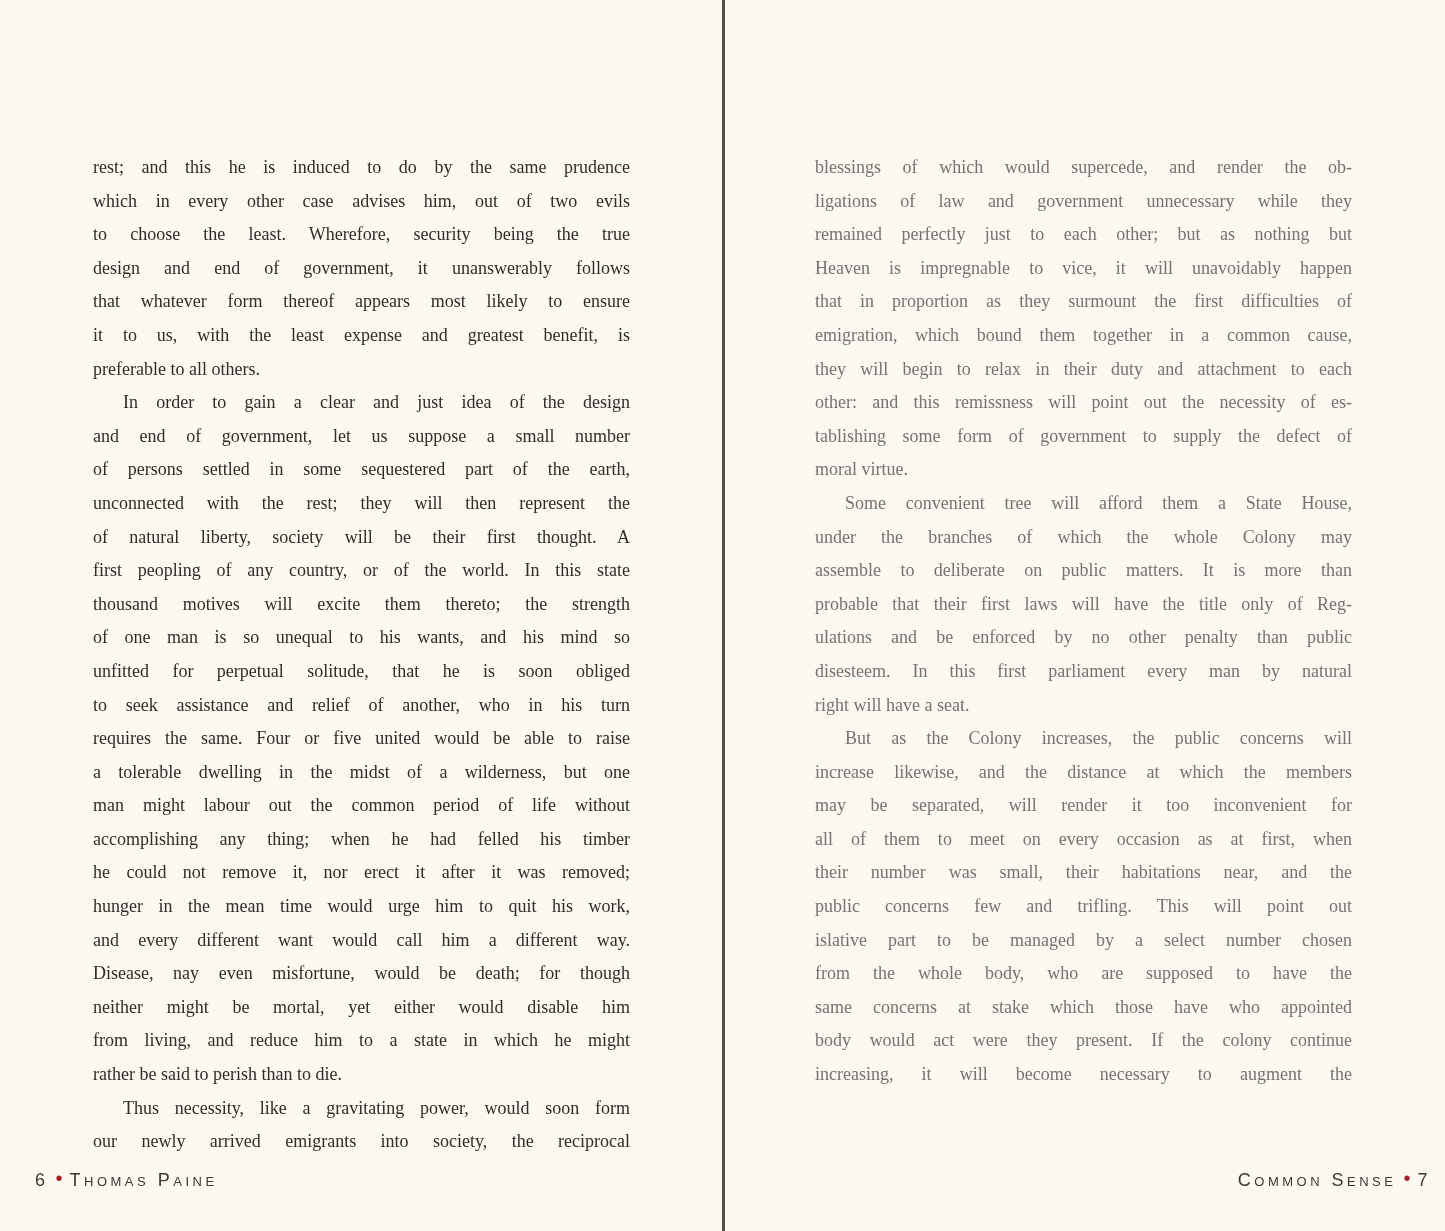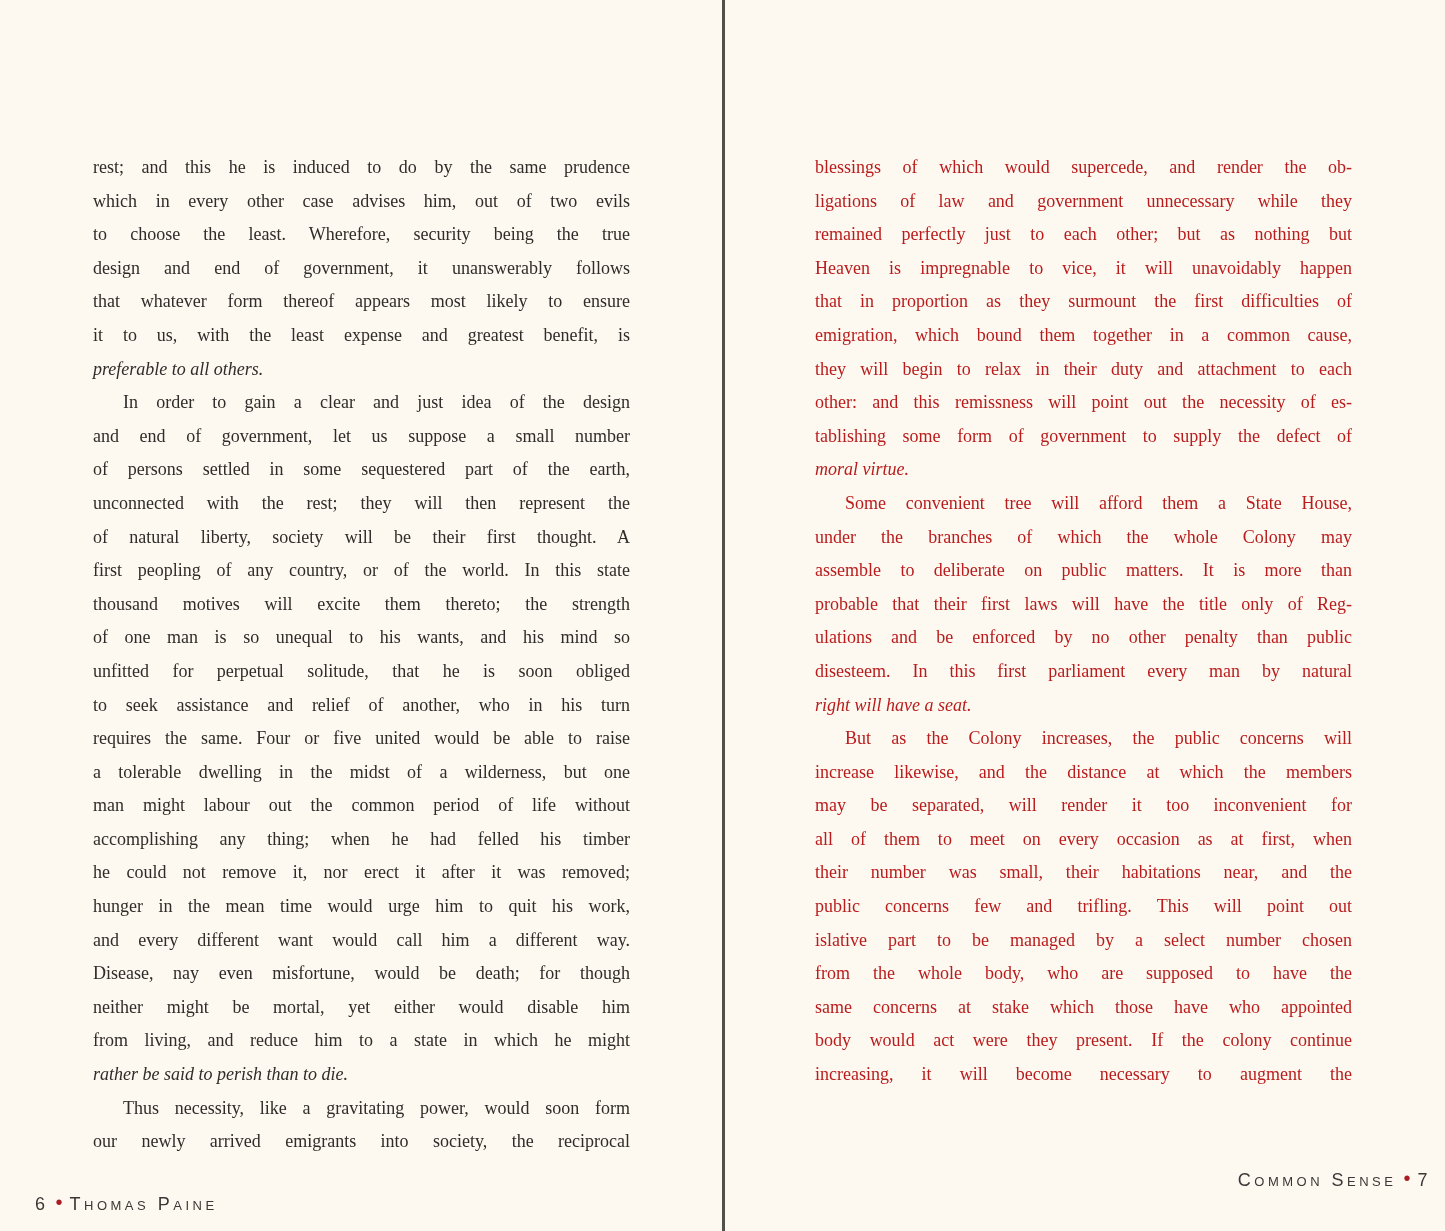--- a/index.html
+++ b/index.html
@@ -43,33 +43,32 @@
   .page-right .text-column { left: 90px; }
   .line {
     text-align: justify;
     text-align-last: justify;
     text-justify: inter-word;
   }
   .line.indent { text-indent: 30px; }
   .line.para-end {
     text-align: center;
     text-align-last: left;
-    font-style: italic;
   }
   .footer {
     position: absolute;
     top: 1167px;
     font-family: "Liberation Sans", sans-serif;
     font-variant: small-caps;
     font-size: 18px;
     letter-spacing: 3.5px;
     color: #3a3835;
     white-space: nowrap;
   }
-  .footer-left  { left: 35px; margin-top: 24px; }
+  .footer-left  { left: 35px; }
   .footer-right { right: 14px; }
   .footer .bullet {
     color: #a91e22;
     font-size: 20px;
     letter-spacing: 0;
     margin: 0 7px;
     vertical-align: 1px;
   }
 </style>
 </head>
@@ -111,21 +110,21 @@
         <div class="line">our newly arrived emigrants into society, the reciprocal</div>
       </div>
     <div class="footer footer-left">
       <span>6</span><span class="bullet" style="color: rgb(169, 30, 34);">•</span><span>Thomas Paine</span>
     </div>
   </div>
 
   <div class="divider" style="background: rgb(82, 80, 75);"></div>
 
   <div class="page page-right">
-    <div class="text-column" id="text-right" style="color: #b91c1c;">
+    <div class="text-column" id="text-right" style="color: #737373;">
         <div class="line">blessings of which would supercede, and render the ob-</div>
         <div class="line">ligations of law and government unnecessary while they</div>
         <div class="line">remained perfectly just to each other; but as nothing but</div>
         <div class="line">Heaven is impregnable to vice, it will unavoidably happen</div>
         <div class="line">that in proportion as they surmount the first difficulties of</div>
         <div class="line">emigration, which bound them together in a common cause,</div>
         <div class="line">they will begin to relax in their duty and attachment to each</div>
         <div class="line">other: and this remissness will point out the necessity of es-</div>
         <div class="line">tablishing some form of government to supply the defect of</div>
         <div class="line para-end">moral virtue.</div>

